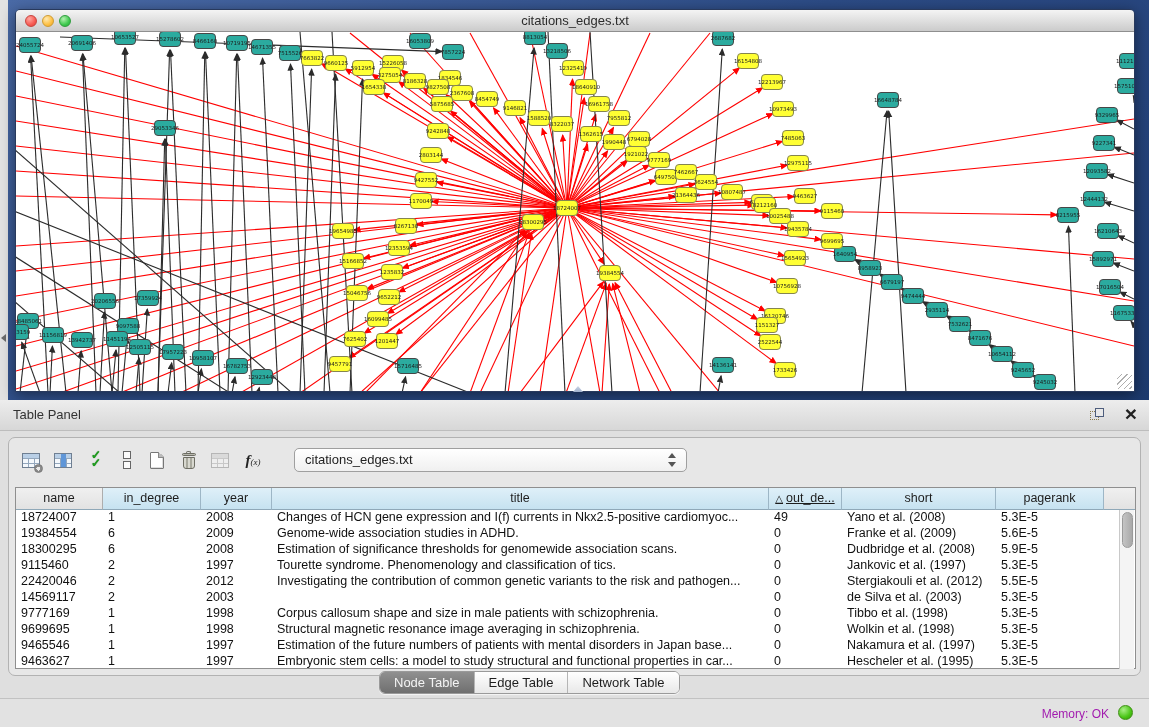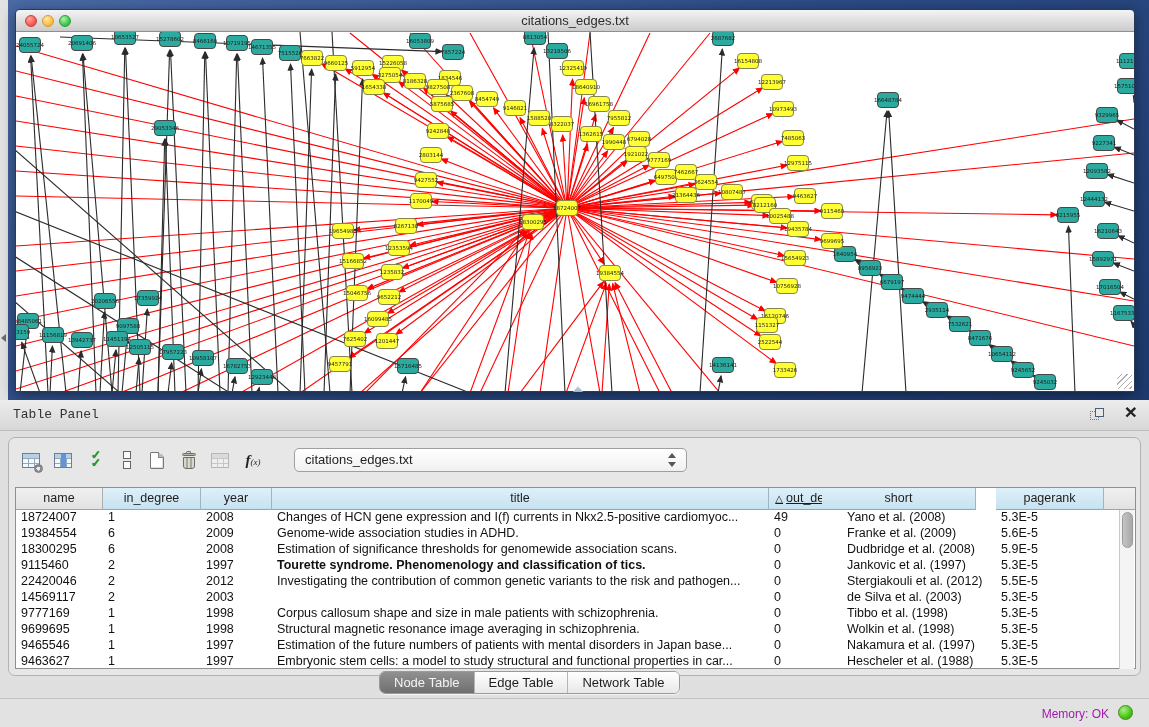--- a/index.html
+++ b/index.html
@@ -32,21 +32,21 @@
   .er { stroke:#ff0000; stroke-width:1.1; fill:none; }
   .ek { stroke:#2b2b2b; stroke-width:1.1; fill:none; }
   .nd rect { stroke-width:1; }
   .nd.t rect { fill:#2bab9f; stroke:#474747; }
   .nd.y rect { fill:#ffff33; stroke:#85854f; }
   .nd text { font-family:"DejaVu Sans",sans-serif; font-size:5.5px; fill:#1c1c1c; text-anchor:middle; }
 
   
   .table-panel { position:absolute; left:0; top:400px; width:1149px; height:327px; background:#dfdfdf; }
   .panel-titlebar { position:absolute; left:0; top:0; width:1149px; height:31px;
-    background:linear-gradient(#ededed,#d7d7d7); border-bottom:1px solid #bdbdbd;font-family:Liberation Mono, monospace; }
+    background:linear-gradient(#ededed,#d7d7d7); border-bottom:1px solid #bdbdbd; }
   .panel-titlebar .ptitle { position:absolute; left:13px; top:7px; font-size:13px; color:#333; }
   .float-icon { position:absolute; right:44px; top:8px; width:15px; height:15px; }
   .float-icon .sq1 { position:absolute; left:0; top:3px; width:9px; height:9px; border:1px dotted #8a7a48; }
   .float-icon .sq2 { position:absolute; left:5px; top:0; width:9px; height:9px; border:1px solid #4e5d7c; background:#e9e9e9; }
   .close-x { position:absolute; right:12px; top:3px; font-size:21px; font-weight:bold; color:#222; line-height:22px; }
 
   .panel-box { position:absolute; left:8px; top:37px; width:1133px; height:239px;
     background:#e7e7e7; border:1px solid #b2b2b2; border-radius:7px; }
 
   
@@ -851,21 +851,21 @@
           </div>
         </div>
 
       <div class="tablegrid">
         <div class="thead" id="thead">
             <div class="th first" style="left: 0px; width: 87px;"><span>name</span></div>
             <div class="th" style="left: 87px; width: 98px;"><span>in_degree</span></div>
             <div class="th" style="left: 185px; width: 71px;"><span>year</span></div>
             <div class="th" style="left: 256px; width: 497px;"><span>title</span></div>
             <div class="th" style="left: 753px; width: 73px; text-decoration: underline;"><span class="sortg">△</span><span>out_de...</span></div>
-            <div class="th" style="left: 806px; width: 154px;"><span>short</span></div>
+            <div class="th" style="left: 826px; width: 154px;"><span>short</span></div>
             <div class="th" style="left: 980px; width: 108px;"><span>pagerank</span></div>
             <div class="th-filler" style="left: 1088px; width: 31px;"></div>
           </div>
         <div class="tbody" id="tbody">
             <div class="tr">
               <div class="td" style="left: 0px; width: 87px;">18724007</div>
               <div class="td" style="left: 87px; width: 98px;">1</div>
               <div class="td" style="left: 185px; width: 71px;">2008</div>
               <div class="td" style="left: 256px; width: 497px;">Changes of HCN gene expression and I(f) currents in Nkx2.5-positive cardiomyoc...</div>
               <div class="td" style="left: 753px; width: 73px;">49</div>
@@ -887,21 +887,21 @@
               <div class="td" style="left: 185px; width: 71px;">2008</div>
               <div class="td" style="left: 256px; width: 497px;">Estimation of significance thresholds for genomewide association scans.</div>
               <div class="td" style="left: 753px; width: 73px;">0</div>
               <div class="td" style="left: 826px; width: 154px;">Dudbridge et al. (2008)</div>
               <div class="td" style="left: 980px; width: 108px;">5.9E-5</div>
             </div>
             <div class="tr">
               <div class="td" style="left: 0px; width: 87px;">9115460</div>
               <div class="td" style="left: 87px; width: 98px;">2</div>
               <div class="td" style="left: 185px; width: 71px;">1997</div>
-              <div class="td" style="left: 256px; width: 497px; font-weight: bold;">Tourette syndrome. Phenomenology and classification of tics.</div>
+              <div class="td" style="left: 256px; width: 497px;">Tourette syndrome. Phenomenology and classification of tics.</div>
               <div class="td" style="left: 753px; width: 73px;">0</div>
               <div class="td" style="left: 826px; width: 154px;">Jankovic et al. (1997)</div>
               <div class="td" style="left: 980px; width: 108px;">5.3E-5</div>
             </div>
             <div class="tr">
               <div class="td" style="left: 0px; width: 87px;">22420046</div>
               <div class="td" style="left: 87px; width: 98px;">2</div>
               <div class="td" style="left: 185px; width: 71px;">2012</div>
               <div class="td" style="left: 256px; width: 497px;">Investigating the contribution of common genetic variants to the risk and pathogen...</div>
               <div class="td" style="left: 753px; width: 73px;">0</div>
@@ -942,21 +942,21 @@
               <div class="td" style="left: 753px; width: 73px;">0</div>
               <div class="td" style="left: 826px; width: 154px;">Nakamura et al. (1997)</div>
               <div class="td" style="left: 980px; width: 108px;">5.3E-5</div>
             </div>
             <div class="tr">
               <div class="td" style="left: 0px; width: 87px;">9463627</div>
               <div class="td" style="left: 87px; width: 98px;">1</div>
               <div class="td" style="left: 185px; width: 71px;">1997</div>
               <div class="td" style="left: 256px; width: 497px;">Embryonic stem cells: a model to study structural and functional properties in car...</div>
               <div class="td" style="left: 753px; width: 73px;">0</div>
-              <div class="td" style="left: 826px; width: 154px;">Hescheler et al. (1988)</div>
+              <div class="td" style="left: 826px; width: 154px;">Hescheler et al. (1995)</div>
               <div class="td" style="left: 980px; width: 108px;">5.3E-5</div>
             </div>
           </div>
         <div class="vscroll">
           <div class="vthumb"></div>
         </div>
       </div>
     </div>
 
     <div class="tabs" id="tabs">

